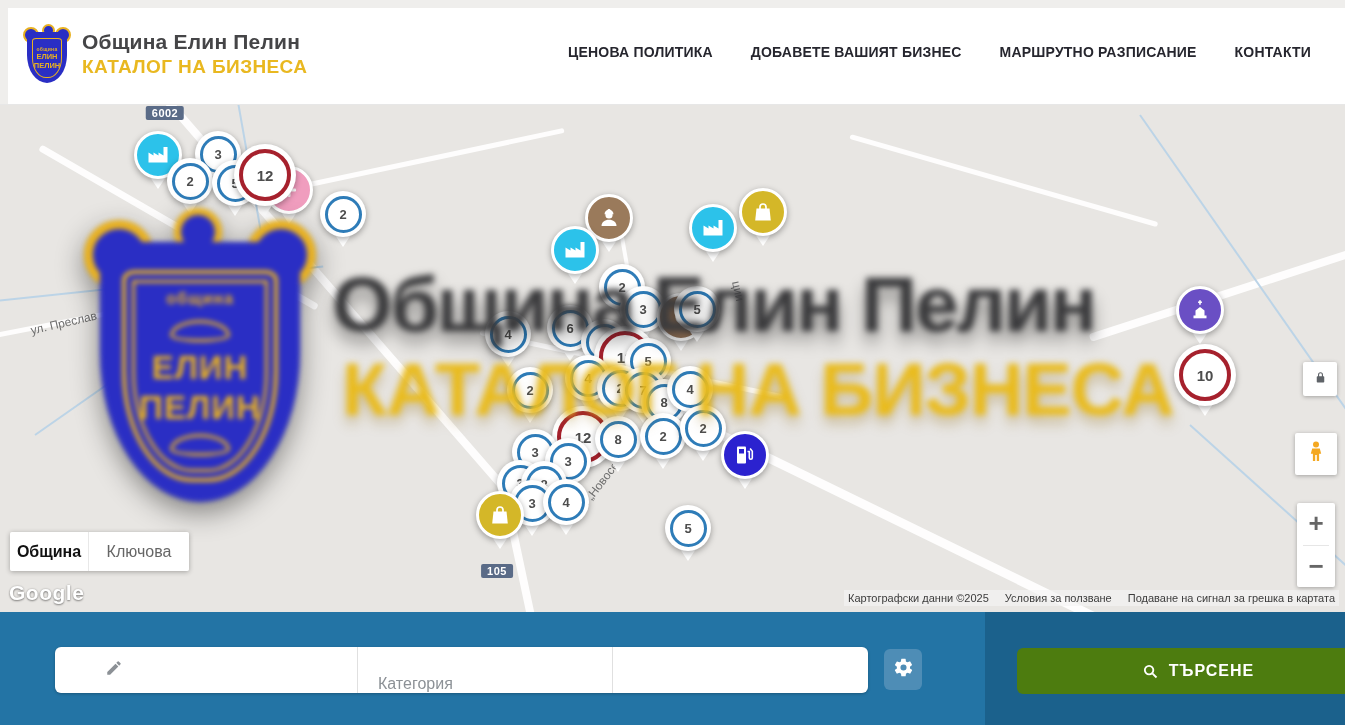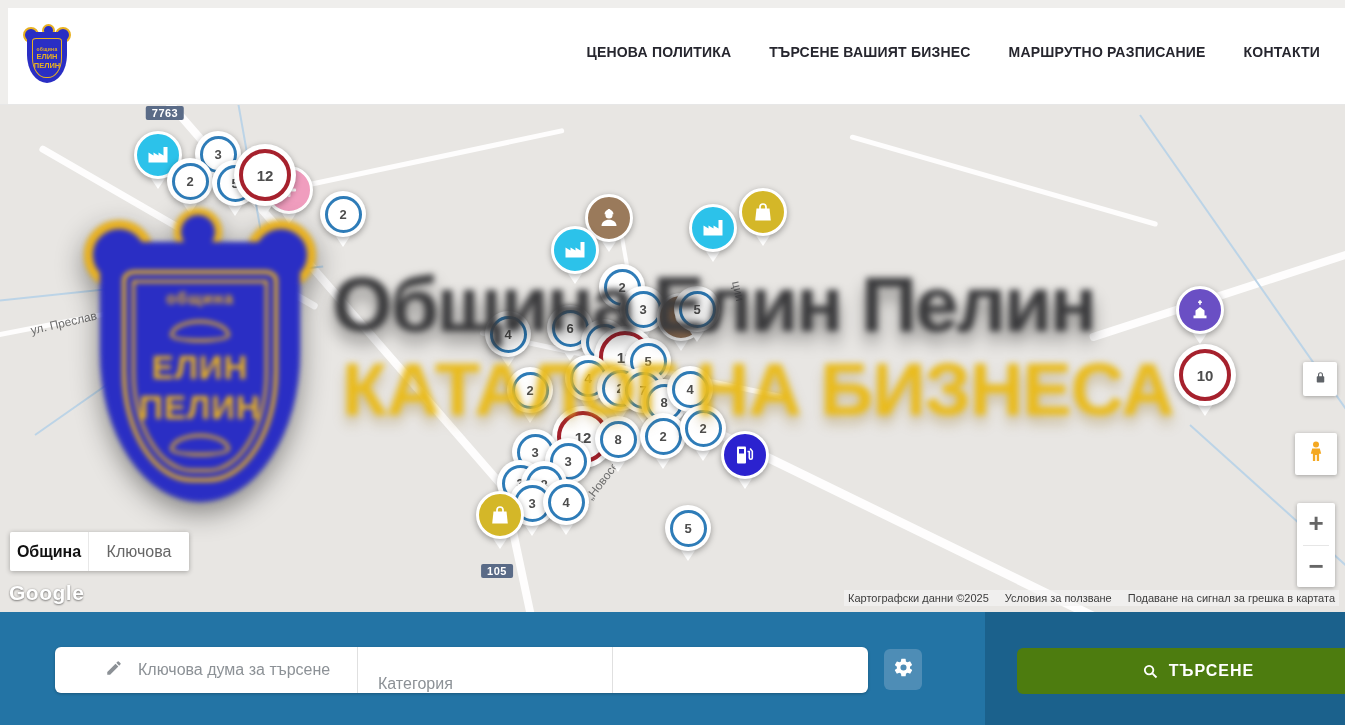--- a/index.html
+++ b/index.html
@@ -6,21 +6,21 @@
   body{font-family:"Liberation Sans",sans-serif;background:#ffffff;}
   #page{position:relative;width:1345px;height:725px;overflow:hidden;background:#ffffff;}
 
   
   #header{position:absolute;left:0;top:0;width:1345px;height:104px;background:#ffffff;border-bottom:1px solid #e7e7e7;z-index:60;}
   .edge-strip-top{position:absolute;left:0;top:0;width:1345px;height:8px;background:#efeeec;}
   .edge-strip-left{position:absolute;left:0;top:0;width:8px;height:104px;background:#efeeec;}
   #brand{position:absolute;left:24px;top:25px;display:flex;align-items:center;gap:12px;cursor:pointer;}
   .brand-text .t1{font-size:21px;font-weight:bold;color:#454547;letter-spacing:.2px;}
   .brand-text .t2{font-size:19px;font-weight:bold;color:#e9b820;letter-spacing:.4px;margin-top:2px;}
-  #main-nav{position:absolute;right:25px;top:0;height:104px;display:flex;align-items:center;gap:38px;}
+  #main-nav{position:absolute;right:34px;top:0;height:104px;display:flex;align-items:center;gap:38px;}
   #main-nav a{font-size:14px;font-weight:bold;color:#26262e;text-decoration:none;letter-spacing:.2px;cursor:pointer;}
 
   
   .crest{position:relative;text-decoration:underline;}
   .crest .sh{position:absolute;background:#2a2ec4;}
   .crest .ring-gold{position:absolute;border-radius:50%;background:#2a2ec4;border:solid #e8b121;}
   .crest .inner{position:absolute;border:solid #e8b121;display:flex;flex-direction:column;align-items:center;justify-content:center;color:#e8b121;font-weight:bold;text-align:center;}
   .crest .orn{border-radius:50%;border:solid #e8b121;background:transparent;}
 
   
@@ -113,24 +113,28 @@
         <span class="ring-gold rg1"></span>
         <span class="ring-gold rg2"></span>
         <span class="ring-gold rg3"></span>
         <div class="sh"></div>
         <div class="inner">
           <div class="cw">община</div>
           <div class="cn">ЕЛИН</div>
           <div class="cn">ПЕЛИН</div>
         </div>
       </div>
+      <div class="brand-text">
+        <div class="t1">Община Елин Пелин</div>
+        <div class="t2">КАТАЛОГ НА БИЗНЕСА</div>
+      </div>
     </div>
     <nav id="main-nav">
       <a>ЦЕНОВА ПОЛИТИКА</a>
-      <a>ТЪРСЕНЕ ВАШИЯТ БИЗНЕС</a>
+      <a>ДОБАВЕТЕ ВАШИЯТ БИЗНЕС</a>
       <a>МАРШРУТНО РАЗПИСАНИЕ</a>
       <a>КОНТАКТИ</a>
     </nav>
   </div>
 
   <div id="map">
 
     <div class="road" style="left:40px;top:40px;width:320px;height:7px;transform:rotate(30deg);"></div>
     <div class="road" style="left:165px;top:-10px;width:540px;height:8px;transform:rotate(49deg);"></div>
     <div class="road" style="left:300px;top:80px;width:270px;height:5px;transform:rotate(-12deg);"></div>
@@ -140,21 +144,21 @@
     <div class="road" style="left:850px;top:30px;width:320px;height:5px;transform:rotate(16deg);"></div>
     <div class="road" style="left:508px;top:400px;width:130px;height:8px;transform:rotate(78deg);"></div>
     <div class="road" style="left:-10px;top:230px;width:280px;height:5px;transform:rotate(-11deg);"></div>
     <div class="road" style="left:620px;top:120px;width:120px;height:4px;transform:rotate(80deg);"></div>
     <div class="waterline" style="left:-5px;top:196px;width:330px;height:2px;transform:rotate(-6deg);"></div>
     <div class="waterline" style="left:35px;top:330px;width:260px;height:2px;transform:rotate(-35deg);"></div>
     <div class="waterline" style="left:1140px;top:10px;width:380px;height:2px;transform:rotate(55deg);"></div>
     <div class="waterline" style="left:1190px;top:320px;width:300px;height:2px;transform:rotate(42deg);"></div>
     <div class="waterline" style="left:235px;top:-20px;width:210px;height:2px;transform:rotate(80deg);"></div>
 
-    <div class="shield-label" style="left:165px;top:9px;">7763</div>
+    <div class="shield-label" style="left:165px;top:9px;">6002</div>
     <div class="shield-label" style="left:497px;top:467px;">105</div>
 
     <div class="street-label" style="left:30px;top:212px;transform:rotate(-13deg);">ул. Преслав</div>
     <div class="street-label" style="left:555px;top:372px;transform:rotate(-52deg);">бул. „Новоселци</div>
     <div class="street-label" style="left:728px;top:180px;transform:rotate(78deg);">ции</div>
 
     <div id="wm-crest" class="crest">
       <span class="ring-gold rg1"></span>
       <span class="ring-gold rg2"></span>
       <span class="ring-gold rg3"></span>
@@ -510,21 +514,20 @@
     <div id="sb-left"></div>
     <div id="sb-right"></div>
 
     <div id="input-group">
       <div id="sec-keyword" class="ig-sec">
         <span>
           <svg width="18" height="18" viewBox="0 0 24 24">
               <path fill="#8c9196" d="M3 17.2V21h3.8L17.8 10 14 6.2 3 17.2zM20.7 7.1c.4-.4.4-1 0-1.4l-2.4-2.4a1 1 0 0 0-1.4 0l-1.8 1.8 3.8 3.8 1.8-1.8z"></path>
             </svg>
         </span>
-        <input type="text" placeholder="Ключова дума за търсене" style="">
       </div>
       <div id="sec-category" class="ig-sec">
         <span class="sel-text">Категория</span>
         <span class="caret"></span>
       </div>
     </div>
 
     <div id="gear-btn">
       <span>
         <svg viewBox="0 0 24 24">

